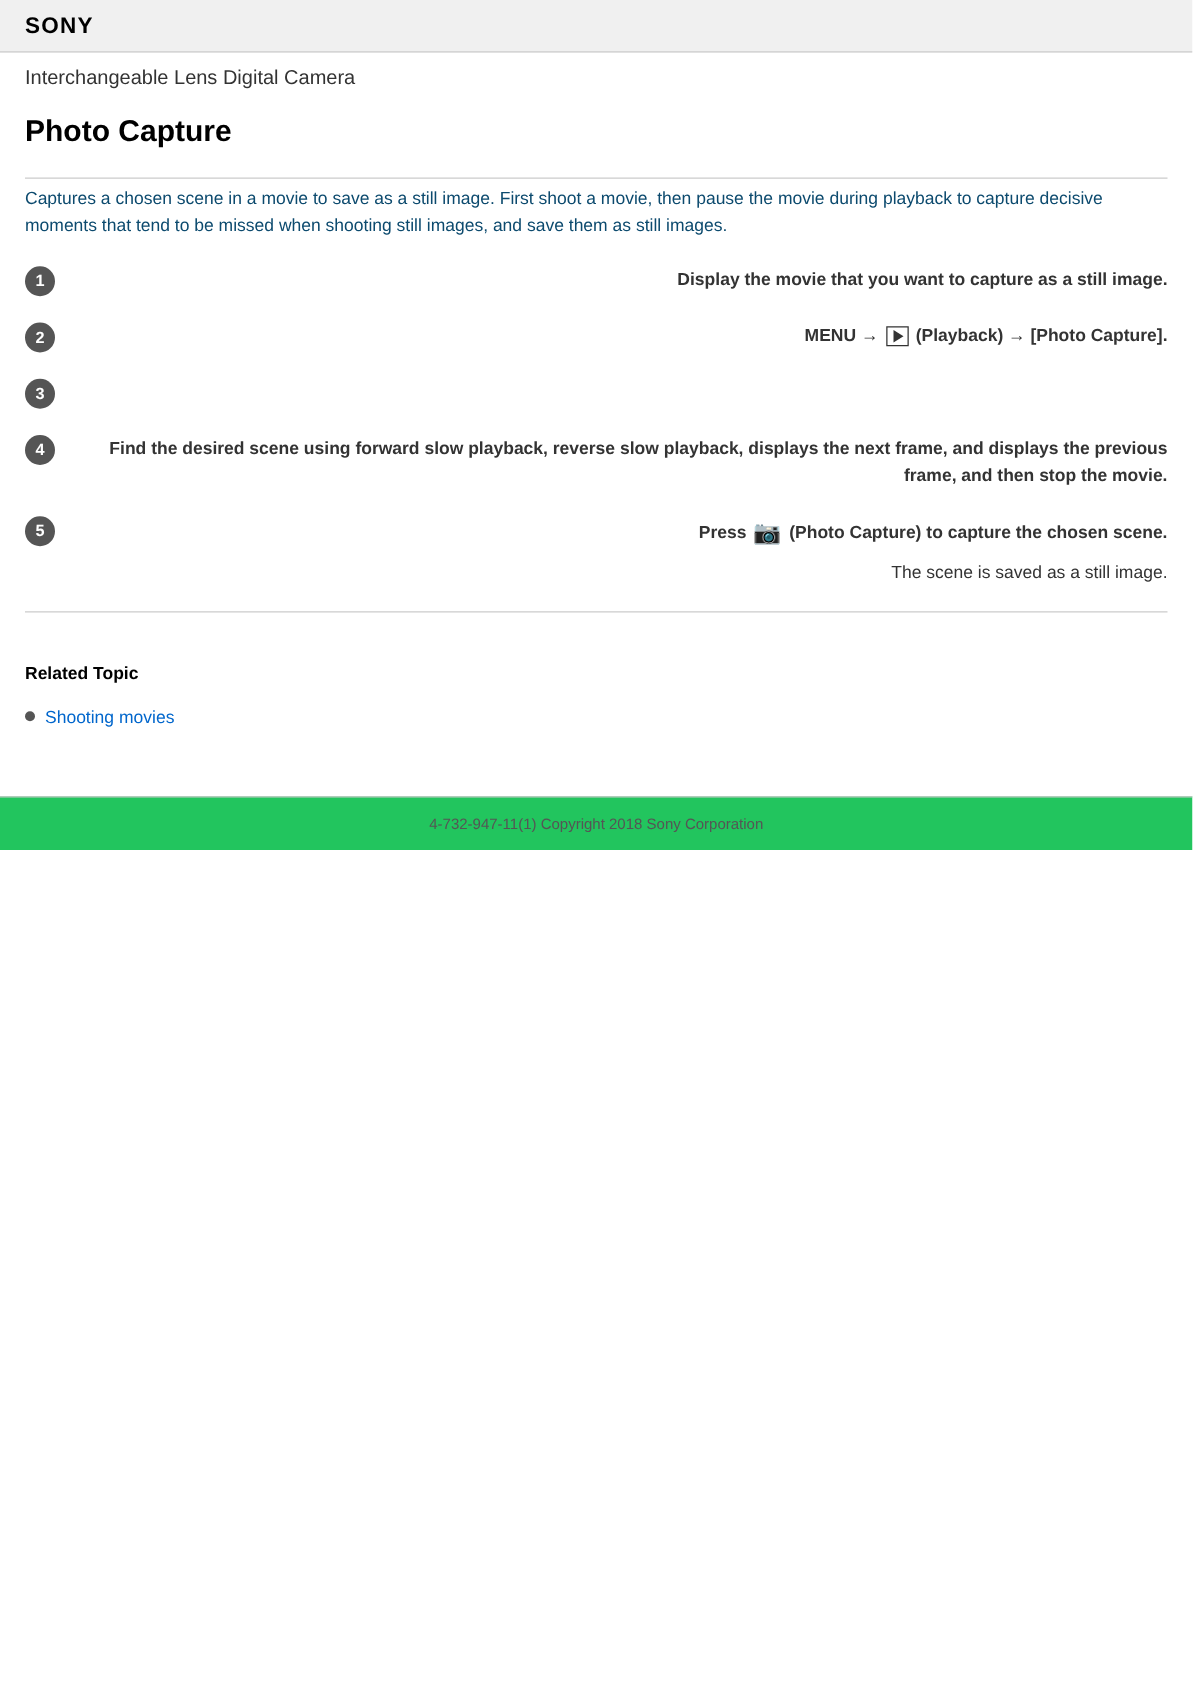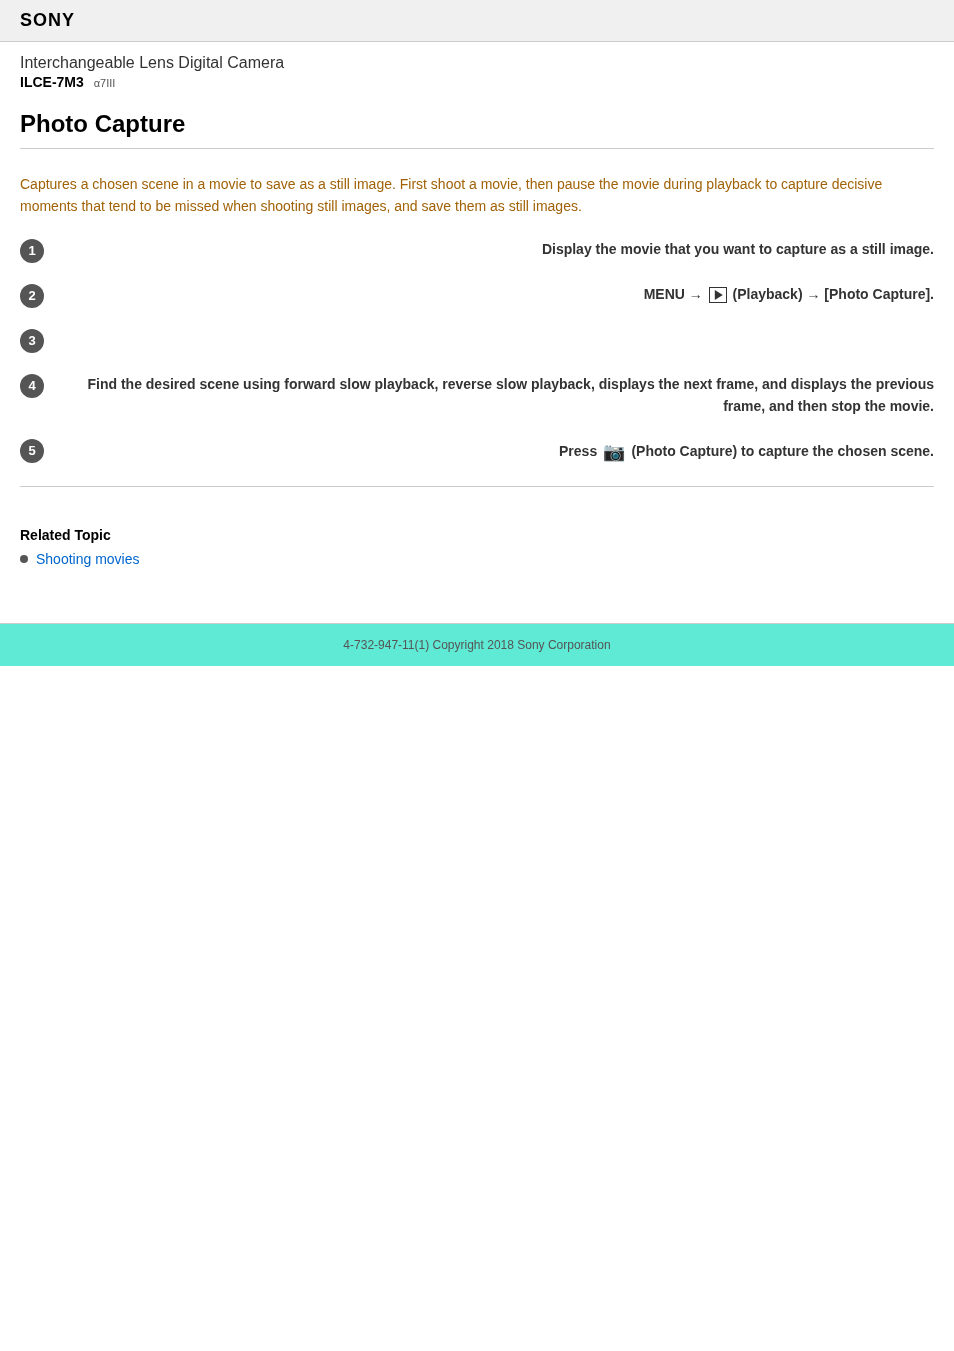--- a/index.html
+++ b/index.html
@@ -63,28 +63,28 @@
 
     
     .main-content {
       padding: 20px 20px 20px 20px;
     }
 
     .page-title {
       font-size: 24px;
       font-weight: bold;
       color: #000;
-      margin-bottom: 24px;
-      padding-bottom: 10px;
+      margin-bottom: 4px;
+      padding-bottom: 22px;
       border-bottom: 1px solid #ccc;
     }
 
     .intro-text {
       font-size: 14px;
-      color: #a16207;
+      color: #0c4a6e;
       line-height: 1.6;
       margin-bottom: 20px;
     }
 
     
     .steps-container {
       margin-bottom: 20px;
     }
 
     .step {
@@ -172,21 +172,21 @@
 
     
     .related-topic {
       padding: 0 20px 20px 20px;
     }
 
     .related-topic-title {
       font-size: 14px;
       font-weight: bold;
       color: #000;
-      margin-bottom: 8px;
+      margin-bottom: 19px;
     }
 
     .related-topic-list {
       list-style: none;
       padding: 0;
     }
 
     .related-topic-list li {
       margin-bottom: 6px;
       display: flex;
@@ -205,42 +205,38 @@
 
     .related-topic-list a {
       color: #0066cc;
       text-decoration: none;
       font-size: 14px;
       text-align: right;
     }
 
     
     .footer {
-      background: #5eead4;
+      background: #22c55e;
       border-top: 1px solid #ccc;
       text-align: center;
       padding: 14px 20px;
       font-size: 12px;
       color: #555;
       margin-top: 30px;
     }
   </style>
 </head>
 <body>
 
 <div class="header">
   <div class="sony-logo">SONY</div>
 </div>
 
 <div class="device-info">
   <div class="device-type">Interchangeable Lens Digital Camera</div>
-  <div class="device-model">
-    <span>ILCE-7M3</span>
-    <span class="model-sub">α7III</span>
-  </div>
 </div>
 
 <div class="main-content">
   <h1 class="page-title">Photo Capture</h1>
 
   <p class="intro-text">Captures a chosen scene in a movie to save as a still image. First shoot a movie, then pause the movie during playback to capture decisive moments that tend to be missed when shooting still images, and save them as still images.</p>
 
   <div class="steps-container">
 
     <div class="step">
@@ -273,20 +269,21 @@
     </div>
 
     <div class="step">
       <span class="step-number">5</span>
       <div class="step-content">
         <strong>
           Press
           <span class="photo-capture-icon">📷</span>
           (Photo Capture) to capture the chosen scene.
         </strong>
+        <div class="step-sub-text">The scene is saved as a still image.</div>
       </div>
     </div>
 
   </div>
 
   <hr class="divider">
 </div>
 
 <div class="related-topic">
   <div class="related-topic-title">Related Topic</div>

